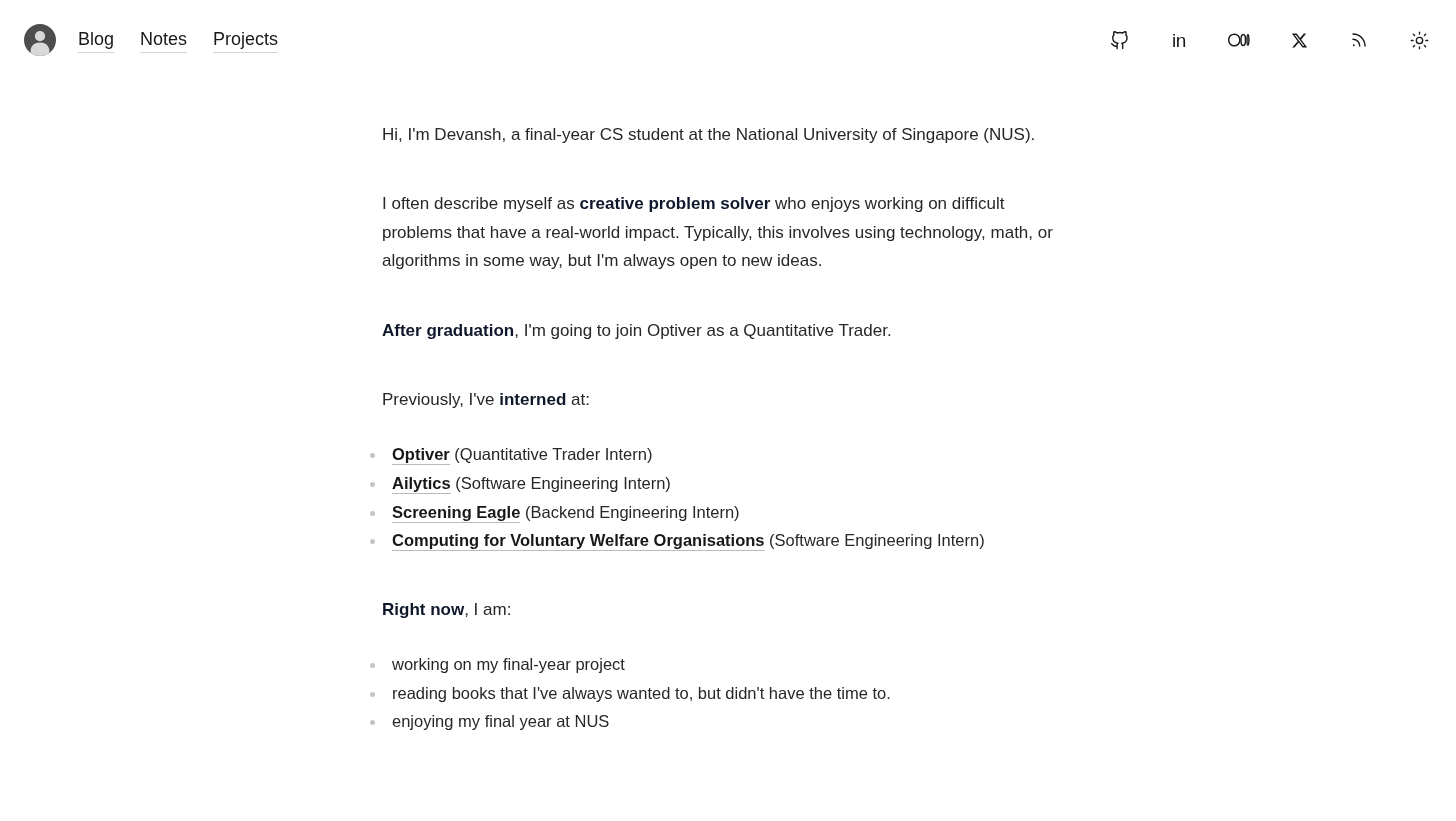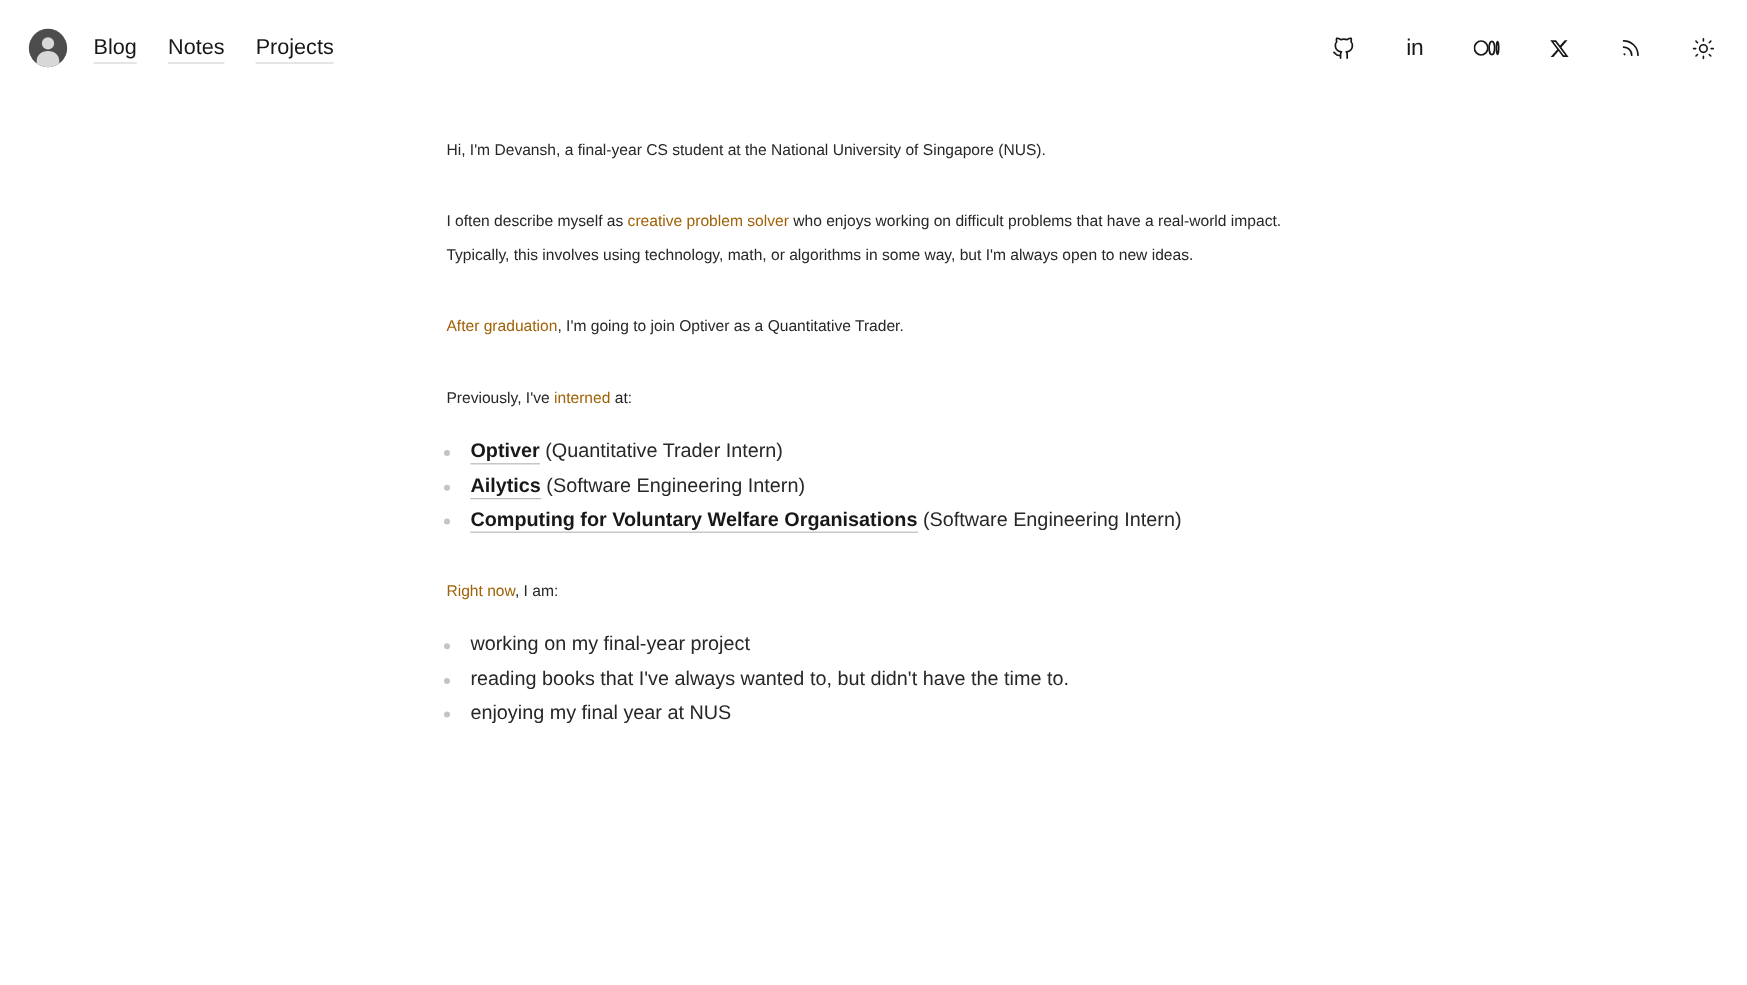--- a/index.html
+++ b/index.html
@@ -106,29 +106,29 @@
   .page-title {
     font-size: 43px;
     font-weight: bold;
     letter-spacing: -0.8px;
     line-height: 1.1;
     margin: 0;
     padding-top: 144px;
     color: #09090b;
   }
   p.para {
-    font-size: 13px;
+    font-size: 17px;
     line-height: 28.4px;
-    margin: 8px;
+    margin: 18px;
     padding-top: 23px;
     color: #27272a;
   }
   .first-para { padding-top: 40px; }
 
-  b, strong { font-weight: normal; color: #a16207; }
+  b, strong { font-weight: bold; color: #0f172a; }
 
   ul.bullets {
     list-style: none;
     margin: 0;
     padding: 8px 0 0 0;
   }
   ul.bullets li {
     position: relative;
     font-size: 16.5px;
     line-height: 28.4px;
@@ -240,20 +240,23 @@
     </p>
 
     <ul class="bullets">
       <li>
         <a class="inline-link">Optiver</a><span> (Quantitative Trader Intern)</span>
       </li>
       <li>
         <a class="inline-link">Ailytics</a><span> (Software Engineering Intern)</span>
       </li>
       <li>
+        <a class="inline-link">Screening Eagle</a><span> (Backend Engineering Intern)</span>
+      </li>
+      <li>
         <a class="inline-link">Computing for Voluntary Welfare Organisations</a><span> (Software Engineering Intern)</span>
       </li>
     </ul>
 
     <p class="para gap-top">
       <b>Right now</b><span>, I am:</span>
     </p>
 
     <ul class="bullets">
       <li>working on my final-year project</li>

